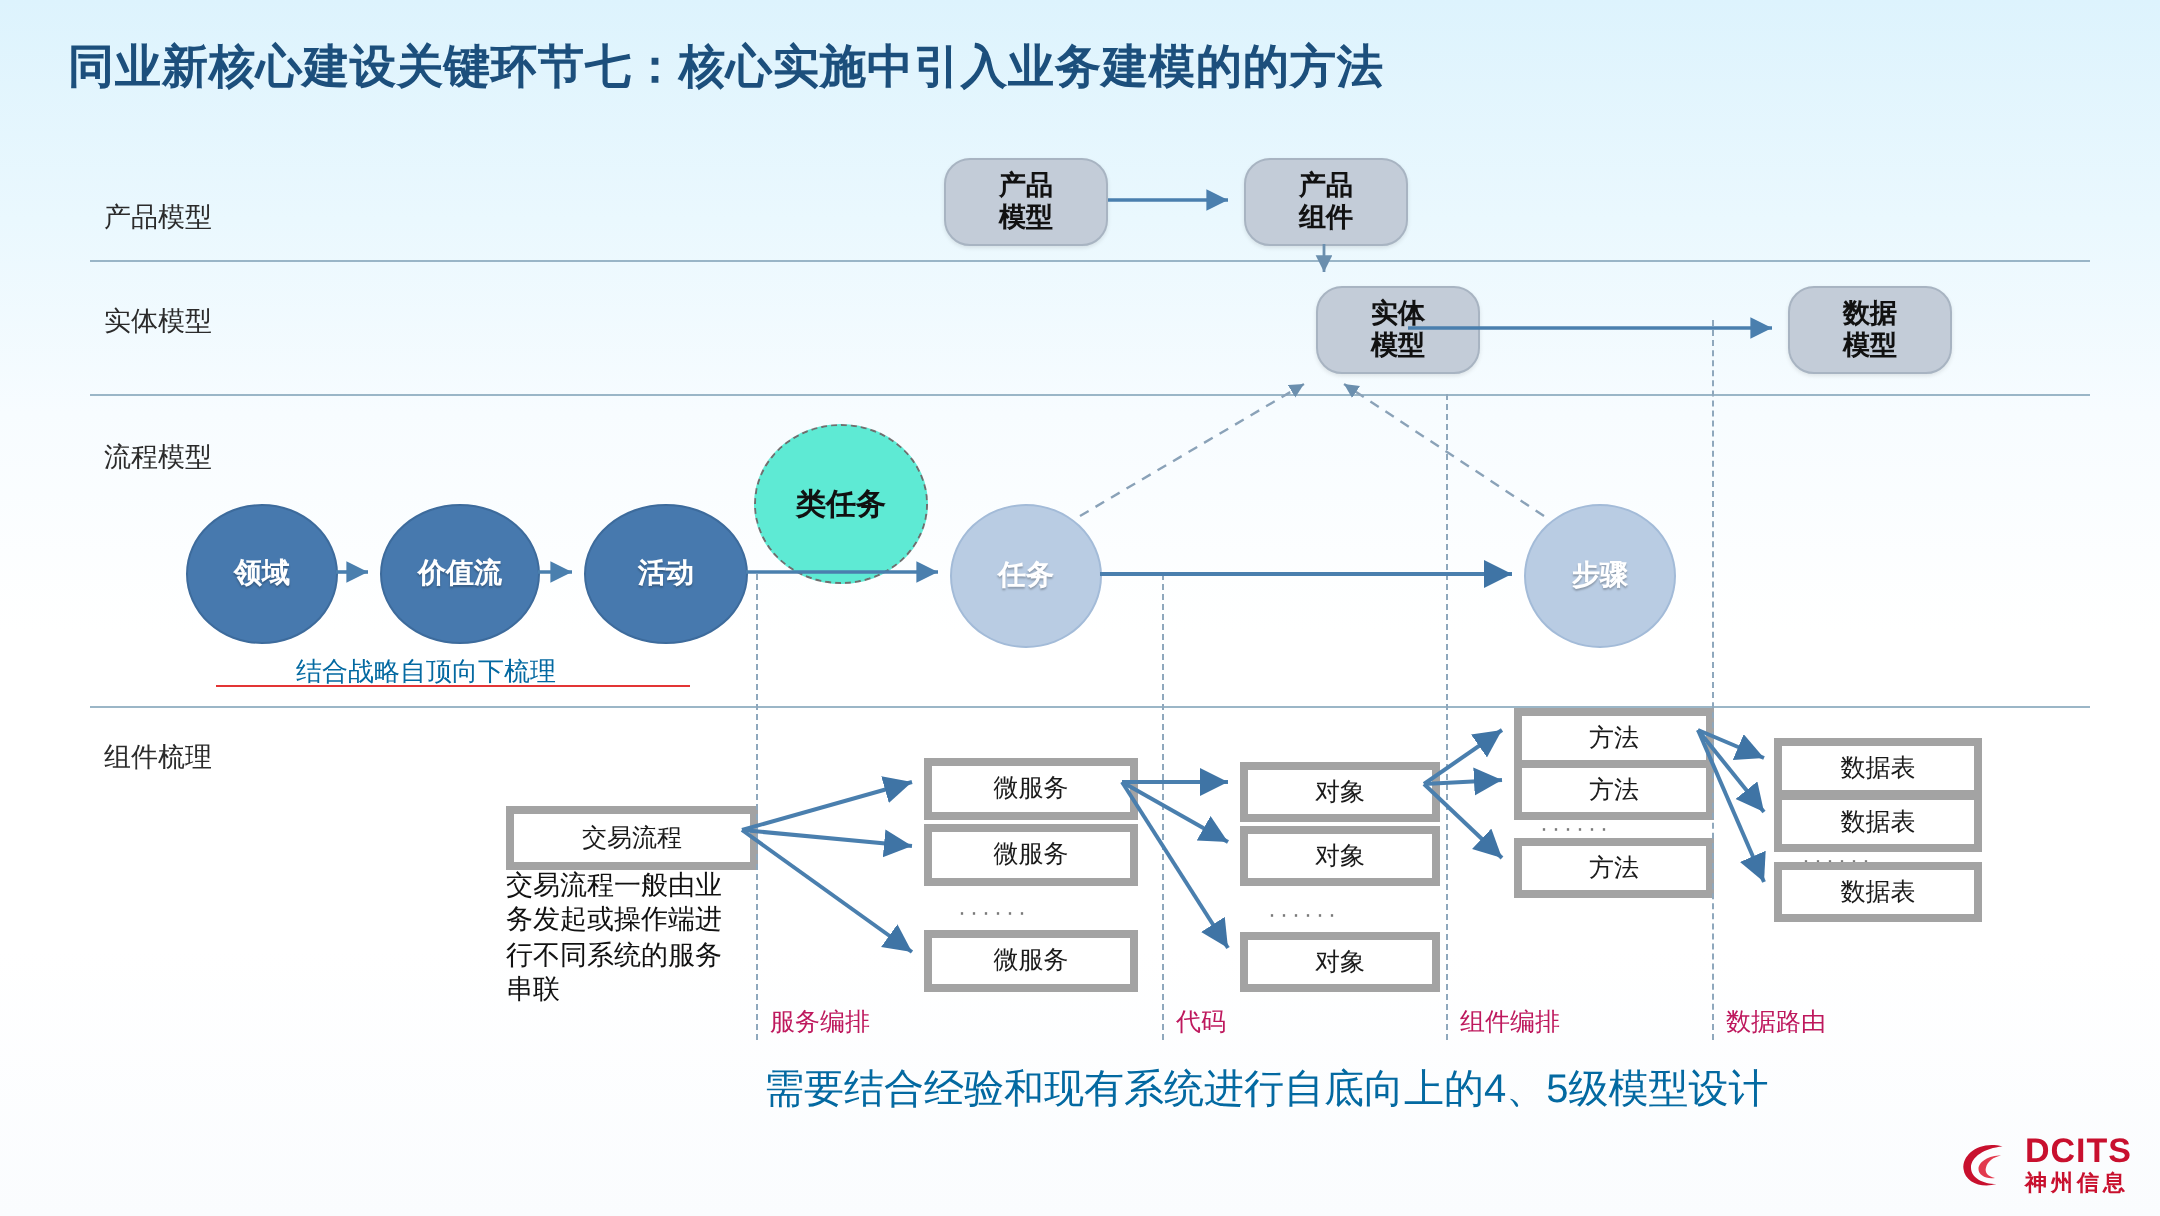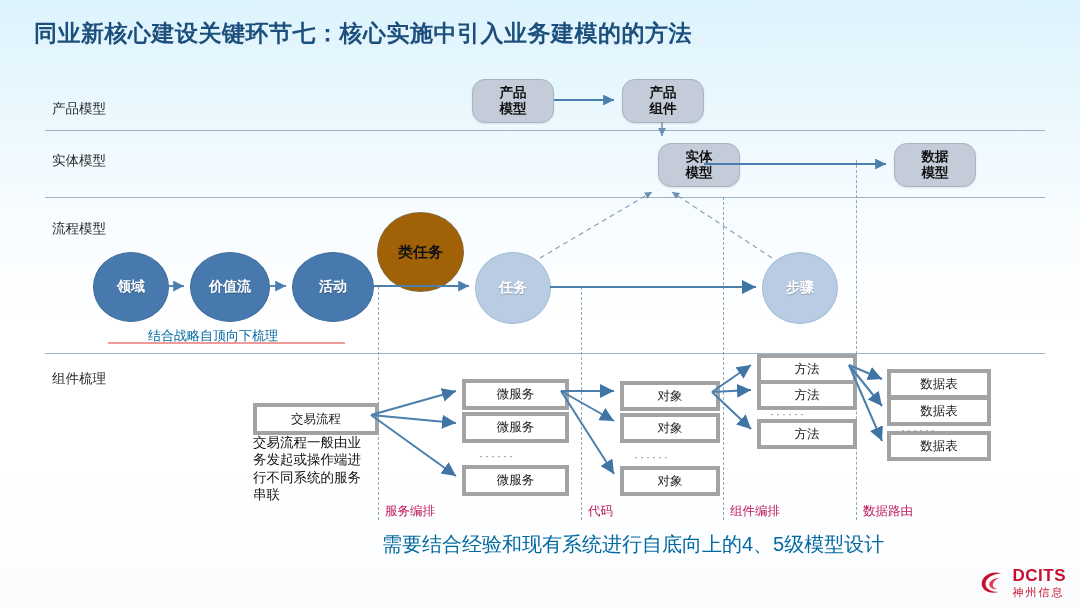--- a/index.html
+++ b/index.html
@@ -34,21 +34,21 @@
   
   .circ{
     position:absolute;border-radius:50%;
     display:flex;align-items:center;justify-content:center;
     font-size:14px;font-weight:bold;color:#ffffff;text-align:center;
     text-shadow:0 1px 1px rgba(0,0,0,.25);
   }
   .circ.dark{background:#4779ae;border:1px solid #3d6b9c;}
   .circ.light{background:#b9cce3;border:1px solid #a3bbd8;color:#ffffff;}
   .circ.dashed{
-    background:#a16207;border:1.6px dashed #6f6f6f;color:#111;
+    background:#5eead4;border:1.6px dashed #6f6f6f;color:#111;
     font-size:15px;text-shadow:none;
   }
 
   
   .rect{
     position:absolute;background:#ffffff;border:4px solid #a3a3a3;
     display:flex;align-items:center;justify-content:center;
     font-size:12.5px;color:#1a1a1a;white-space:nowrap;
   }
 
@@ -62,21 +62,21 @@
   .blacknote{position:absolute;font-size:13.5px;color:#111;line-height:1.28;width:120px;}
   .dots{position:absolute;font-size:12px;color:#7a7a7a;letter-spacing:2px;white-space:nowrap;}
 
   svg.overlay{position:absolute;left:0;top:0;width:1080px;height:608px;pointer-events:none;}
 
   
   .logo{position:absolute;right:14px;bottom:10px;display:flex;align-items:center;gap:5px;}
   .logo .swirl{width:30px;height:30px;position:relative;}
   .logo .txt{display:flex;flex-direction:column;line-height:1;}
   .logo .en{font-size:17px;font-weight:bold;color:#c8102e;letter-spacing:.5px;}
-  .logo .cn{font-size:11px;font-weight:normal;color:#c8102e;letter-spacing:2px;margin-top:3px;}
+  .logo .cn{font-size:11px;font-weight:bold;color:#c8102e;letter-spacing:2px;margin-top:3px;}
 </style>
 </head>
 <body>
 
 <div id="stage">
 
   <div class="title">同业新核心建设关键环节七：核心实施中引入业务建模的的方法</div>
 
   <div class="sep" style="top:130px;"></div>
   <div class="sep" style="top:197px;"></div>

